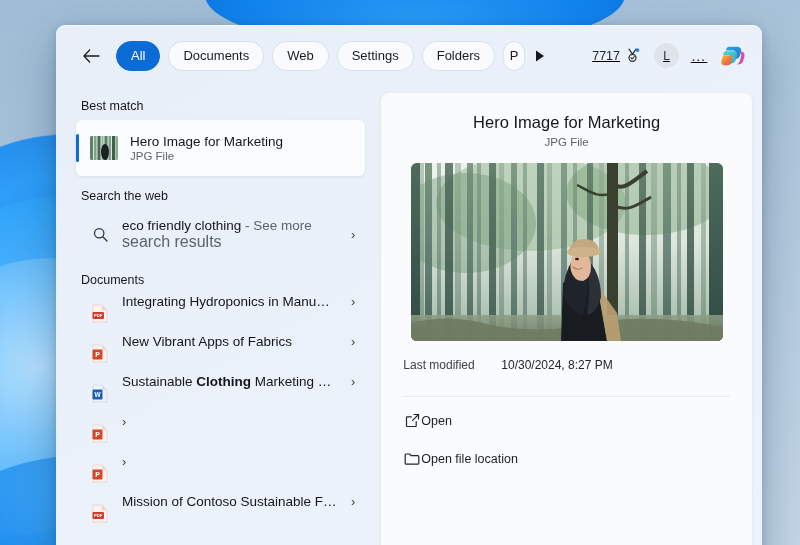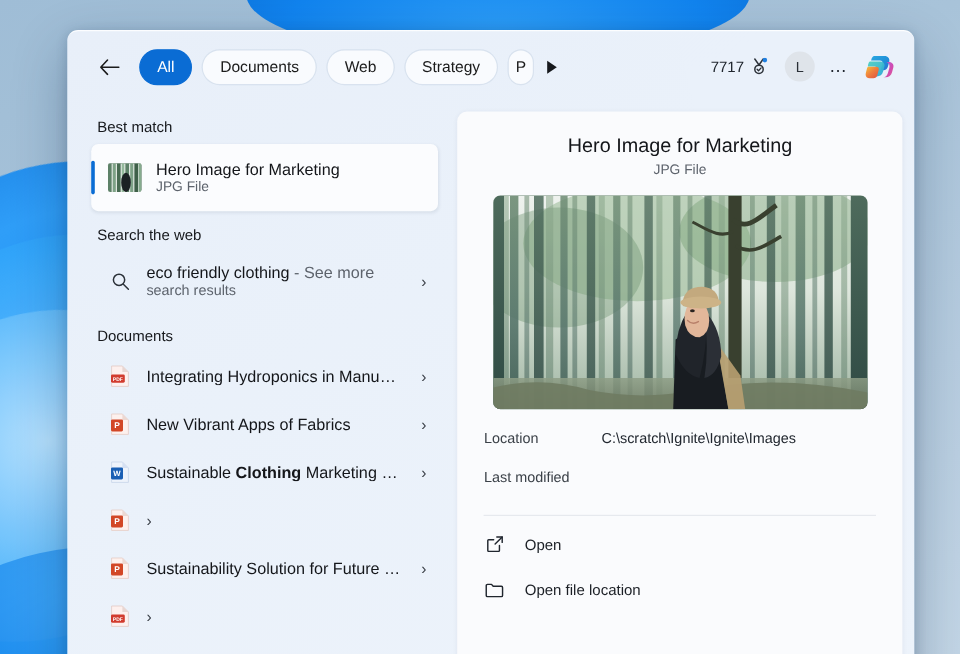--- a/index.html
+++ b/index.html
@@ -120,20 +120,21 @@
     flex: 0 0 auto;
     margin-right: 4px;
   }
 
   #header-right {
     margin-left: auto;
     display: flex;
     align-items: center;
     gap: 0;
     flex: 0 0 auto;
+    text-decoration: underline;
   }
   #rewards {
     display: flex; align-items: center; gap: 5px;
     padding: 3px 6px;
     border-radius: 5px;
     cursor: pointer;
     margin-right: 8px;
   }
   #rewards-count { font-size: 12.5px; color: #20262e; }
   #avatar {
@@ -215,21 +216,20 @@
     font-size: 13.5px;
     color: #14161a;
     white-space: nowrap;
     overflow: hidden;
     text-overflow: ellipsis;
   }
   .result-sub { font-size: 11.5px; color: #5d636c; }
 
   .list-row {
     display: flex;
-    align-items: center;
     height: 38px;
     border-radius: 6px;
     padding: 0 8px 0 14px;
     cursor: pointer;
     gap: 12px;
     margin-bottom: 2px;
   }
   .row-icon { width: 20px; flex: 0 0 auto; display: flex; align-items: center; justify-content: center; }
   .row-label {
     font-size: 13.5px;
@@ -239,21 +239,21 @@
     overflow: hidden;
     text-overflow: ellipsis;
   }
   .row-label b { font-weight: bold; }
   .chevron { color: #3a3f47; font-size: 13px; flex: 0 0 auto; padding-right: 2px; }
 
   #web-row { height: 48px; align-items: center; }
   #web-text { display: flex; flex-direction: column; gap: 0px; flex: 1 1 auto; min-width: 0; }
   #web-line1 { font-size: 13.5px; color: #14161a; white-space: nowrap; }
   #web-line1 .dim { color: #5d636c; }
-  #web-line2 { font-size: 12px; color: #5d636c; }
+  #web-line2 { font-size: 16px; color: #5d636c; }
 
   
   #preview-pane {
     width: 376px;
     margin: 8px 10px 0 0;
     border-radius: 8px;
     background: #fafbfd;
     padding: 18px 22px 0 22px;
     box-shadow: 0 1px 4px rgba(20,40,70,.06);
   }
@@ -286,21 +286,21 @@
 
   #divider {
     height: 1px;
     background: #e6e9ee;
     margin: 22px 0 0 0;
   }
 
   .action-row {
     display: flex;
     align-items: center;
-    gap: 16px;
+    gap: 0;
     height: 29px;
     margin-top: 9px;
     cursor: pointer;
     border-radius: 4px;
   }
   .action-icon { width: 18px; display: flex; align-items: center; justify-content: center; flex: 0 0 auto; }
   .action-label { font-size: 12.5px; color: #1b1f25; }
 </style>
 </head>
 <body>
@@ -319,21 +319,22 @@
 
       <div id="back-button">
         <svg width="17" height="14" viewBox="0 0 17 14">
           <path d="M6.6 1 1 7l5.6 6M1 7h15" fill="none" stroke="#1b1b1b" stroke-width="1.3" stroke-linecap="round" stroke-linejoin="round"></path>
         </svg>
       </div>
 
       <div class="pill active">All</div>
       <div class="pill">Documents</div>
       <div class="pill">Web</div>
-      <div class="pill">Strategy</div>
+      <div class="pill">Settings</div>
+      <div class="pill">Folders</div>
       <div class="pill clipped">P</div>
 
       <div id="scroll-right">
         <svg width="10" height="12" viewBox="0 0 10 12">
           <path d="M1 0.6 L9 6 L1 11.4 Z" fill="#16181c"></path>
         </svg>
       </div>
 
       <div id="header-right">
 
@@ -481,33 +482,33 @@
 
         <div class="list-row">
           <div class="row-icon">
             <svg width="16" height="19" viewBox="0 0 16 19">
               <path d="M1 1 h9 l5 5 v12 h-14 z" fill="#fdf1ee" stroke="#e6cdc6" stroke-width=".7"></path>
               <path d="M10 1 l5 5 h-5 z" fill="#ecd8d2"></path>
               <rect x="0.5" y="5.5" width="10" height="10" rx="1.2" fill="#d24726"></rect>
               <text x="5.5" y="13" font-size="7" fill="#fff" text-anchor="middle" font-family="Liberation Sans, sans-serif" font-weight="bold">P</text>
             </svg>
           </div>
-          <div class="row-label">Sustainability Solution for Future …</div>
           <div class="chevron">›</div>
         </div>
 
         <div class="list-row">
           <div class="row-icon">
             <svg width="16" height="19" viewBox="0 0 16 19">
               <path d="M1 1 h9 l5 5 v12 h-14 z" fill="#fdf0ee" stroke="#e2cbc6" stroke-width=".7"></path>
               <path d="M10 1 l5 5 h-5 z" fill="#e8d6d2"></path>
               <rect x="0.5" y="8" width="11.5" height="7" rx="1.2" fill="#d13b2e"></rect>
               <text x="6.2" y="13.2" font-size="4.2" fill="#fff" text-anchor="middle" font-family="Liberation Sans, sans-serif" font-weight="bold">PDF</text>
             </svg>
           </div>
+          <div class="row-label">Mission of Contoso Sustainable F…</div>
           <div class="chevron">›</div>
         </div>
       </div>
 
       <div id="preview-pane">
 
         <div id="preview-title">Hero Image for Marketing</div>
         <div id="preview-subtitle">JPG File</div>
 
         <div id="preview-image">
@@ -597,25 +598,22 @@
               <ellipse cx="166" cy="96" rx="2" ry="1.3" fill="#2a2320"></ellipse>
 
               <path d="M158 88 Q 160 76 174 76 Q 188 77 188 90 Q 174 96 158 92 Z" fill="#c3a97e"></path>
               <ellipse cx="173" cy="89" rx="17" ry="5" fill="#cdb387"></ellipse>
             </g>
           </svg>
         </div>
 
         <div id="meta-block">
           <div class="meta-row">
-            <div class="meta-key">Location</div>
-            <div class="meta-val">C:\scratch\Ignite\Ignite\Images</div>
-          </div>
-          <div class="meta-row">
             <div class="meta-key">Last modified</div>
+            <div class="meta-val">10/30/2024, 8:27 PM</div>
           </div>
         </div>
 
         <div id="divider"></div>
 
         <div class="action-row">
           <div class="action-icon">
             <svg width="15" height="15" viewBox="0 0 15 15">
               <path d="M9 1.5 h4.5 v4.5" fill="none" stroke="#20262e" stroke-width="1.2" stroke-linecap="round" stroke-linejoin="round"></path>
               <path d="M13.5 1.5 L7.6 7.4" stroke="#20262e" stroke-width="1.2" stroke-linecap="round"></path>

